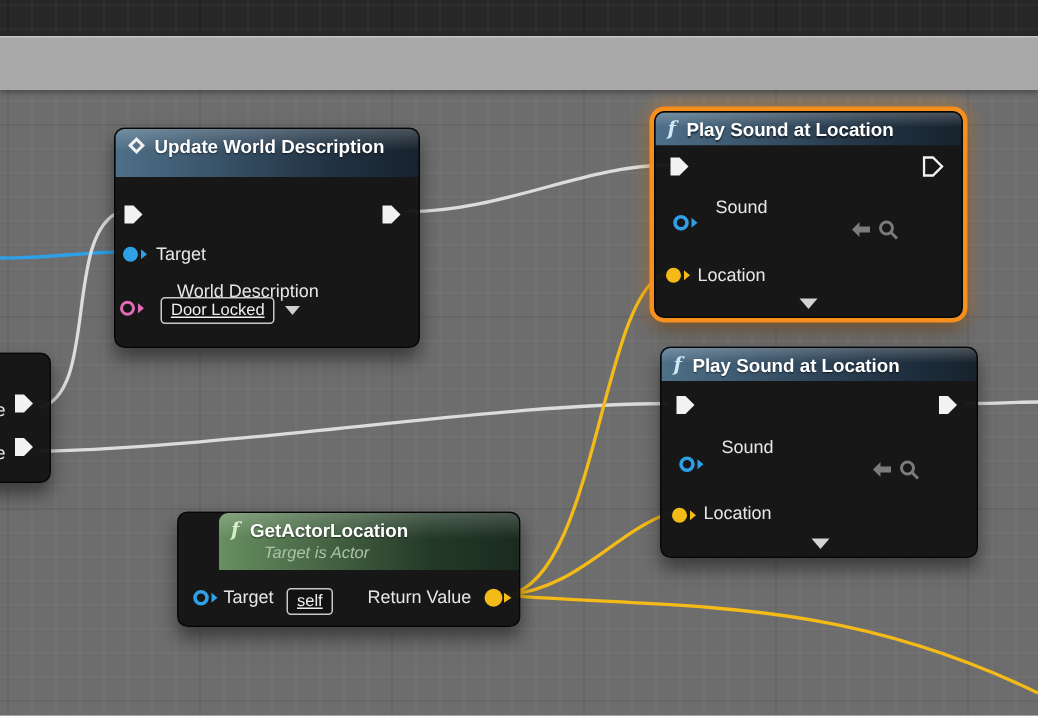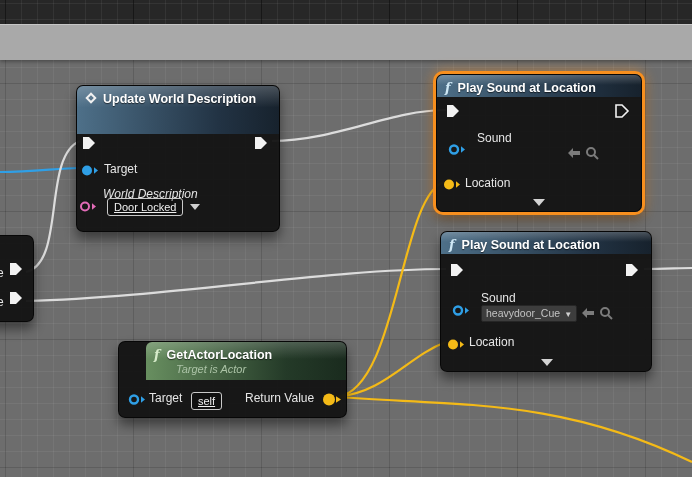--- a/index.html
+++ b/index.html
@@ -126,41 +126,41 @@
     </span>
     <span class="pin-label" style="left:58px; top:59px;">e</span>
     <span class="pin" style="left:70px; top:55px;">
       <svg width="15" height="14">
           <path d="M1,1 h6 l6,6 l-6,6 h-6 z" fill="#f2f2f2"></path>
         </svg>
     </span>
   </div>
 
   <div class="node" style="left:76px; top:85px; width:204px; height:147px;">
-    <div class="node-header hdr-blue" style="height:48px;">
+    <div class="node-header hdr-blue" style="height:32px;">
       <span class="diamond-icon"></span><span class="node-title">Update World Description</span>
     </div>
     <span class="pin" style="left:5px; top:50px;">
       <svg width="15" height="14">
           <path d="M1,1 h6 l6,6 l-6,6 h-6 z" fill="#f2f2f2"></path>
         </svg>
     </span>
     <span class="pin" style="left:177px; top:50px;">
       <svg width="15" height="14">
           <path d="M1,1 h6 l6,6 l-6,6 h-6 z" fill="#f2f2f2"></path>
         </svg>
     </span>
     <span class="pin" style="left:4px; top:77px;">
       <svg width="18" height="13">
           <circle cx="6" cy="6.5" r="5" fill="#2f9fe6"></circle>
           <path d="M13,3.2 L17,6.5 L13,9.8 z" fill="#2f9fe6"></path>
         </svg>
     </span>
     <span class="pin-label" style="left:27px; top:76px;">Target</span>
-    <span class="pin-label" style="left:26px; top:101px;font-style:italic;">World Description</span>
+    <span class="pin-label" style="left:41px; top:101px;">World Description</span>
     <span class="pin" style="left:2px; top:113px;">
       <svg width="18" height="13">
           <circle cx="6" cy="6.5" r="4" fill="none" stroke="#e26bb7" stroke-width="2"></circle>
           <path d="M13,3.2 L17,6.5 L13,9.8 z" fill="#e26bb7"></path>
         </svg>
     </span>
     <span class="outline-chip" style="left:30px; top:112px;">Door Locked</span>
     <span class="free-caret" style="left:113px; top:118px;"></span>
   </div>
 
@@ -218,21 +218,20 @@
           <path d="M1,1 h6 l6,6 l-6,6 h-6 z" fill="#f2f2f2"></path>
         </svg>
     </span>
     <span class="pin-label" style="left:40px; top:59px;">Sound</span>
     <span class="pin" style="left:11px; top:71px;">
       <svg width="18" height="13">
           <circle cx="6" cy="6.5" r="4" fill="none" stroke="#2f9fe6" stroke-width="2.4"></circle>
           <path d="M13,3.2 L17,6.5 L13,9.8 z" fill="#2f9fe6"></path>
         </svg>
     </span>
-    <span class="value-chip" style="left:40px; top:73px;"><span>heavydoor_Cue</span><span class="chip-caret">▼</span></span>
     <span class="util-icons" style="left:140px; top:74px;">
       <svg width="14" height="12">
           <path d="M13,4 L6,4 L6,1 L1,6 L6,11 L6,8 L13,8 z" fill="#7b7b7b"></path>
         </svg>
       <svg width="14" height="14">
           <circle cx="6" cy="6" r="4" fill="none" stroke="#7b7b7b" stroke-width="2"></circle>
           <line x1="9" y1="9" x2="13" y2="13" stroke="#7b7b7b" stroke-width="2"></line>
         </svg>
     </span>
     <span class="pin" style="left:6px; top:105px;">

